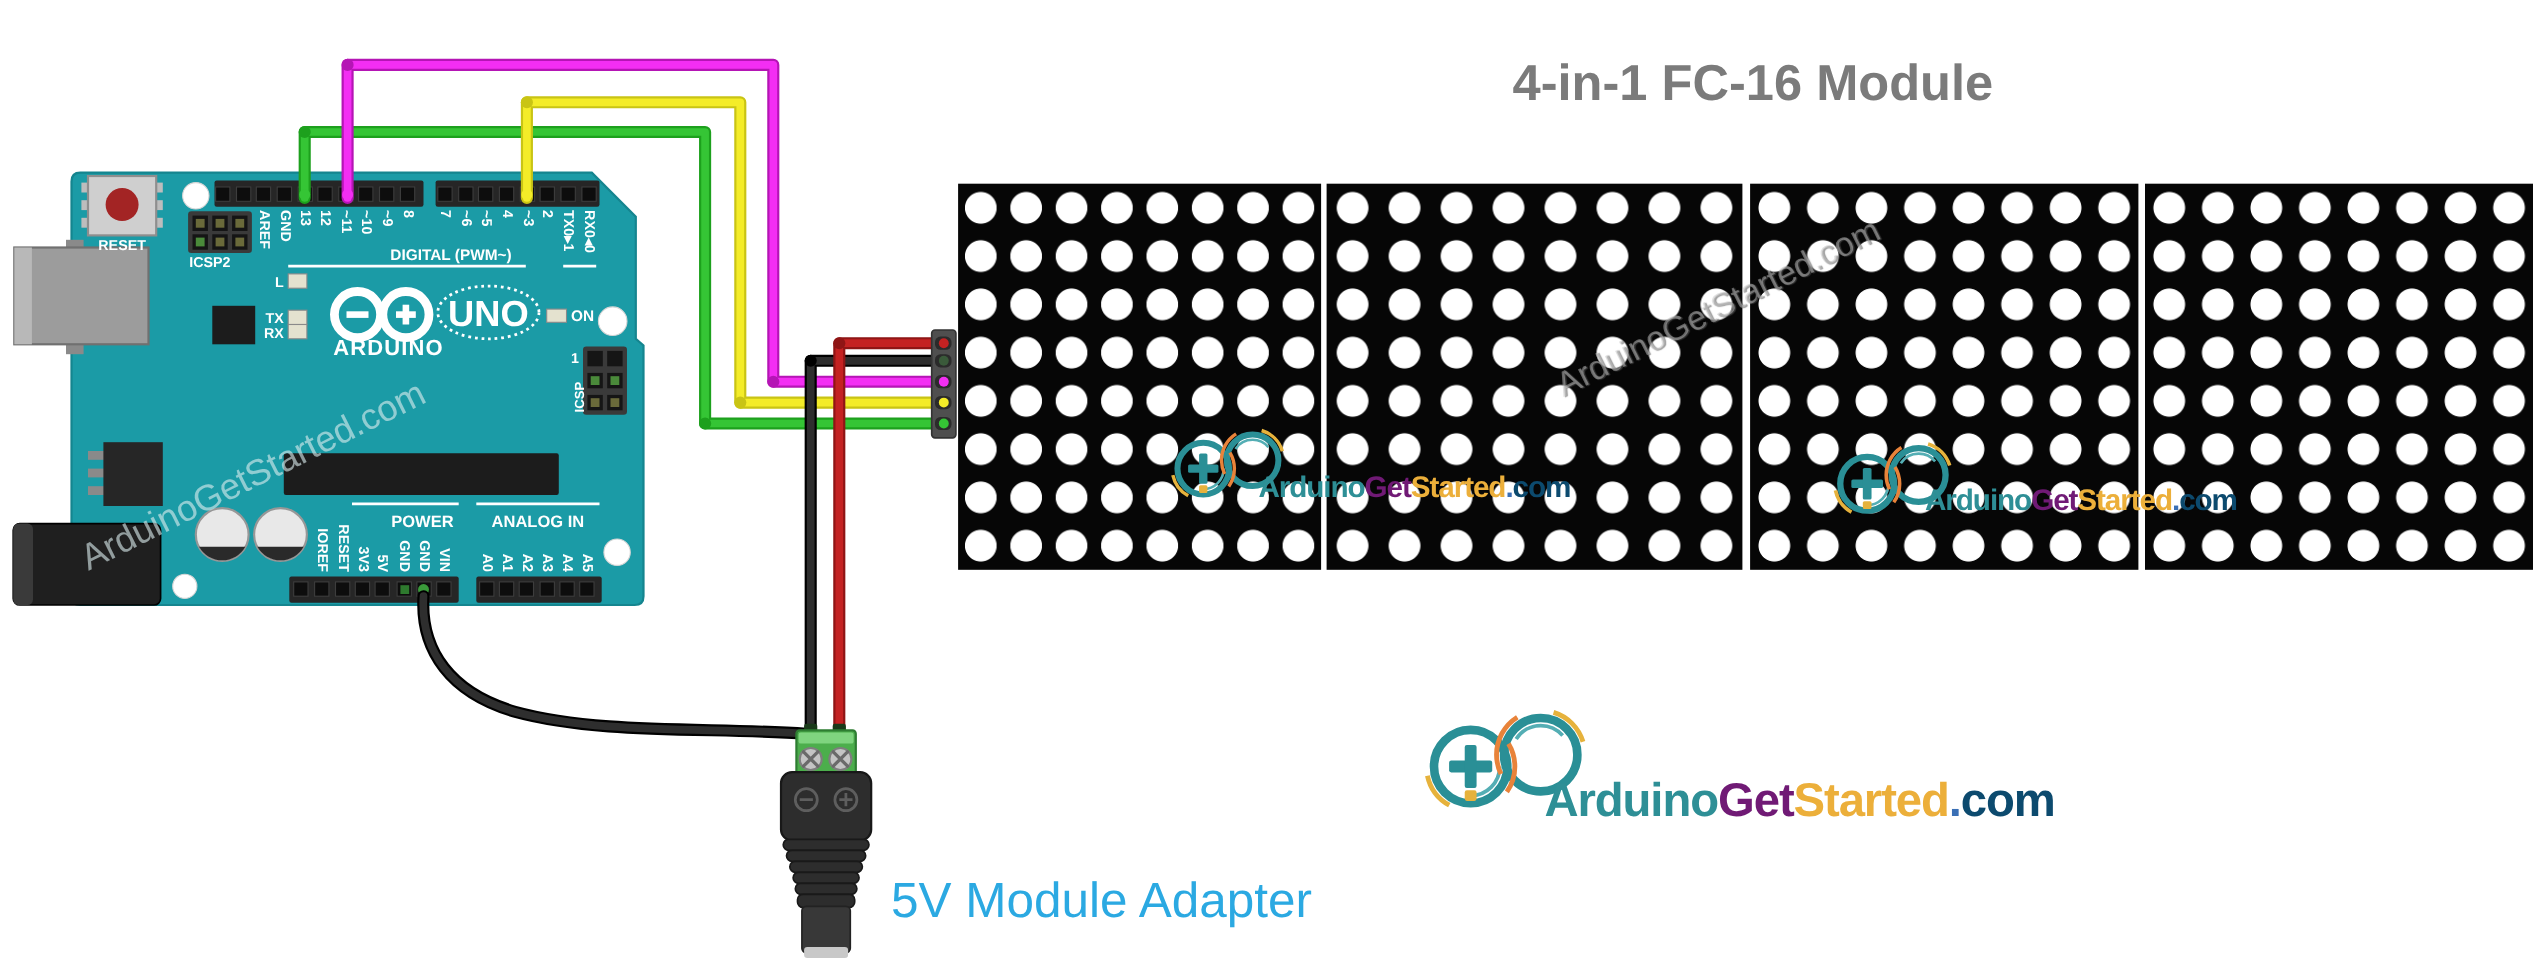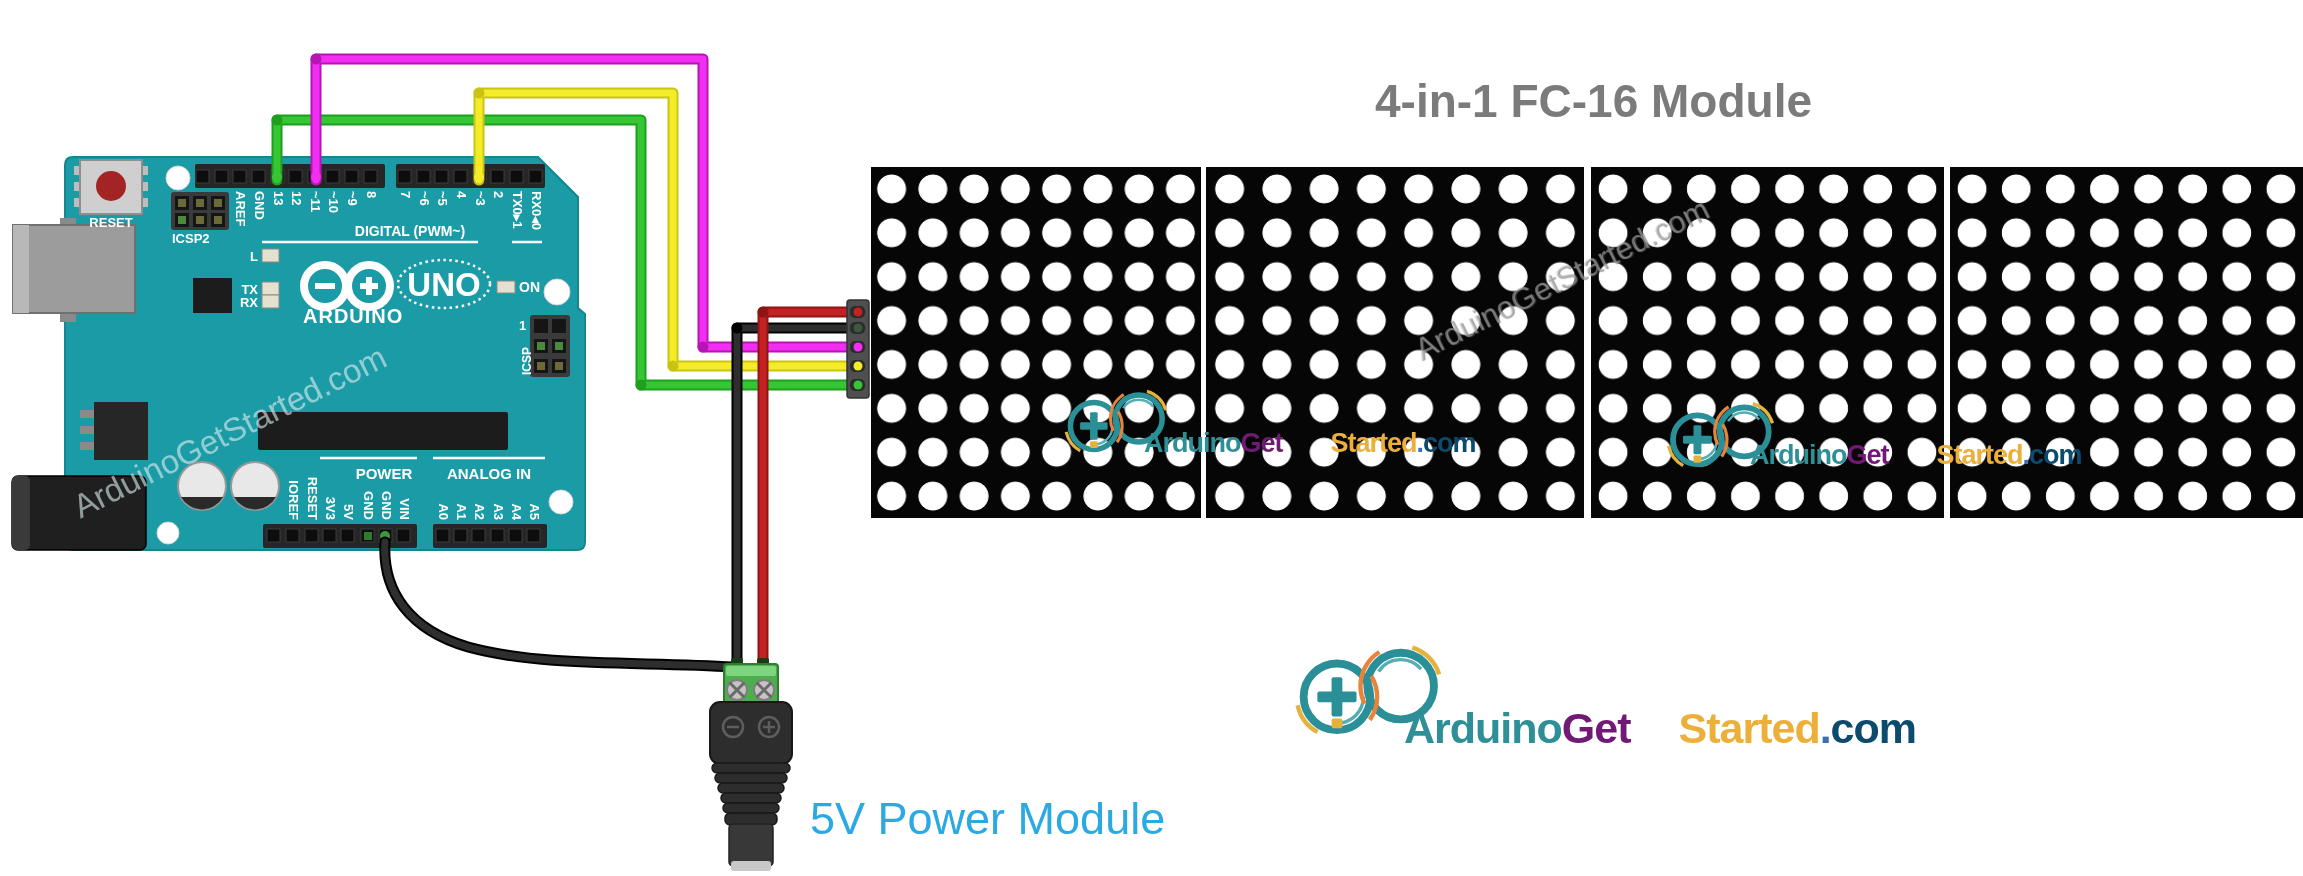--- a/index.html
+++ b/index.html
@@ -3,26 +3,26 @@
 <meta charset="utf-8">
 <style>
   html,body{margin:0;padding:0;background:#fff;}
   #canvas{position:relative;width:2303px;height:876px;background:#ffffff;overflow:hidden;
           font-family:"Liberation Sans", sans-serif;}
   .module{position:absolute;top:167px;height:351px;background:#060606;
           background-image:radial-gradient(circle, #ffffff 0 14px, rgba(255,255,255,0) 14.8px);
           background-size:calc(100%/8) calc(100%/8);}
   #overlay-svg{position:absolute;left:0;top:0;z-index:3;pointer-events:none;}
   .txt{position:absolute;white-space:nowrap;z-index:5;}
-  #main-title{left:1375px;top:48px;font-size:46px;font-weight:bold;color:#7b7b7b;letter-spacing:0px;margin-top:26px;}
+  #main-title{left:1375px;top:48px;font-size:46px;font-weight:bold;color:#7b7b7b;letter-spacing:0px;}
   #adapter-title{left:810px;top:793px;font-size:45px;font-weight:400;color:#2BA9E2;}
   .logo-text{font-weight:bold;letter-spacing:-1px;}
   .logo-text .c-arduino{color:#2E8F96;}
   .logo-text .c-get{color:#701a75;}
-  .logo-text .c-started{color:#ECAF3A;margin-left:48px;}
+  .logo-text .c-started{color:#ECAF3A;}
   .logo-text .c-dot{color:#3A6FB5;}
   .logo-text .c-com{color:#0c4a6e;}
   #logo-text-big{left:1404px;top:704px;font-size:43px;}
   #logo-text-a{left:1144px;top:428px;font-size:27px;}
   #logo-text-b{left:1750px;top:440px;font-size:27px;}
   .diag-wm{position:absolute;z-index:6;font-size:31px;font-weight:500;transform:rotate(-26.5deg);
            transform-origin:left bottom;}
   #wm-board{left:84px;top:488px;color:rgba(218,236,237,0.62);font-size:33px;}
   #wm-matrix{left:1425px;top:332px;color:rgba(200,200,200,0.48);
              text-shadow:1px 1px 1px rgba(90,90,90,0.6);}
@@ -345,21 +345,21 @@
       <rect x="729" y="824" width="44" height="42" rx="4" fill="#383838" stroke="#222" stroke-width="1.5"></rect>
       <rect x="731" y="861" width="40" height="10" rx="3" fill="#c8c8c8"></rect>
     </g>
 
     <use href="#agx-logo" x="0" y="0" width="170" height="105" transform="translate(1286,640) scale(0.98)"></use>
     <use href="#agx-logo" x="0" y="0" width="170" height="105" transform="translate(1058,386) scale(0.69)"></use>
     <use href="#agx-logo" x="0" y="0" width="170" height="105" transform="translate(1660,398) scale(0.72)"></use>
   </svg>
 
   <div class="txt" id="main-title">4-in-1 FC-16 Module</div>
-  <div class="txt" id="adapter-title">5V Power Module</div>
+  <div class="txt" id="adapter-title">5V Module Adapter</div>
 
   <div class="txt logo-text" id="logo-text-big"><span class="c-arduino">Arduino</span><span class="c-get">Get</span><span class="c-started">Started</span><span class="c-dot">.</span><span class="c-com">com</span></div>
   <div class="txt logo-text" id="logo-text-a"><span class="c-arduino">Arduino</span><span class="c-get">Get</span><span class="c-started">Started</span><span class="c-dot">.</span><span class="c-com">com</span></div>
   <div class="txt logo-text" id="logo-text-b"><span class="c-arduino">Arduino</span><span class="c-get">Get</span><span class="c-started">Started</span><span class="c-dot">.</span><span class="c-com">com</span></div>
 
   <div class="diag-wm" id="wm-board">ArduinoGetStarted.com</div>
   <div class="diag-wm" id="wm-matrix">ArduinoGetStarted.com</div>
 
 </div>
 

